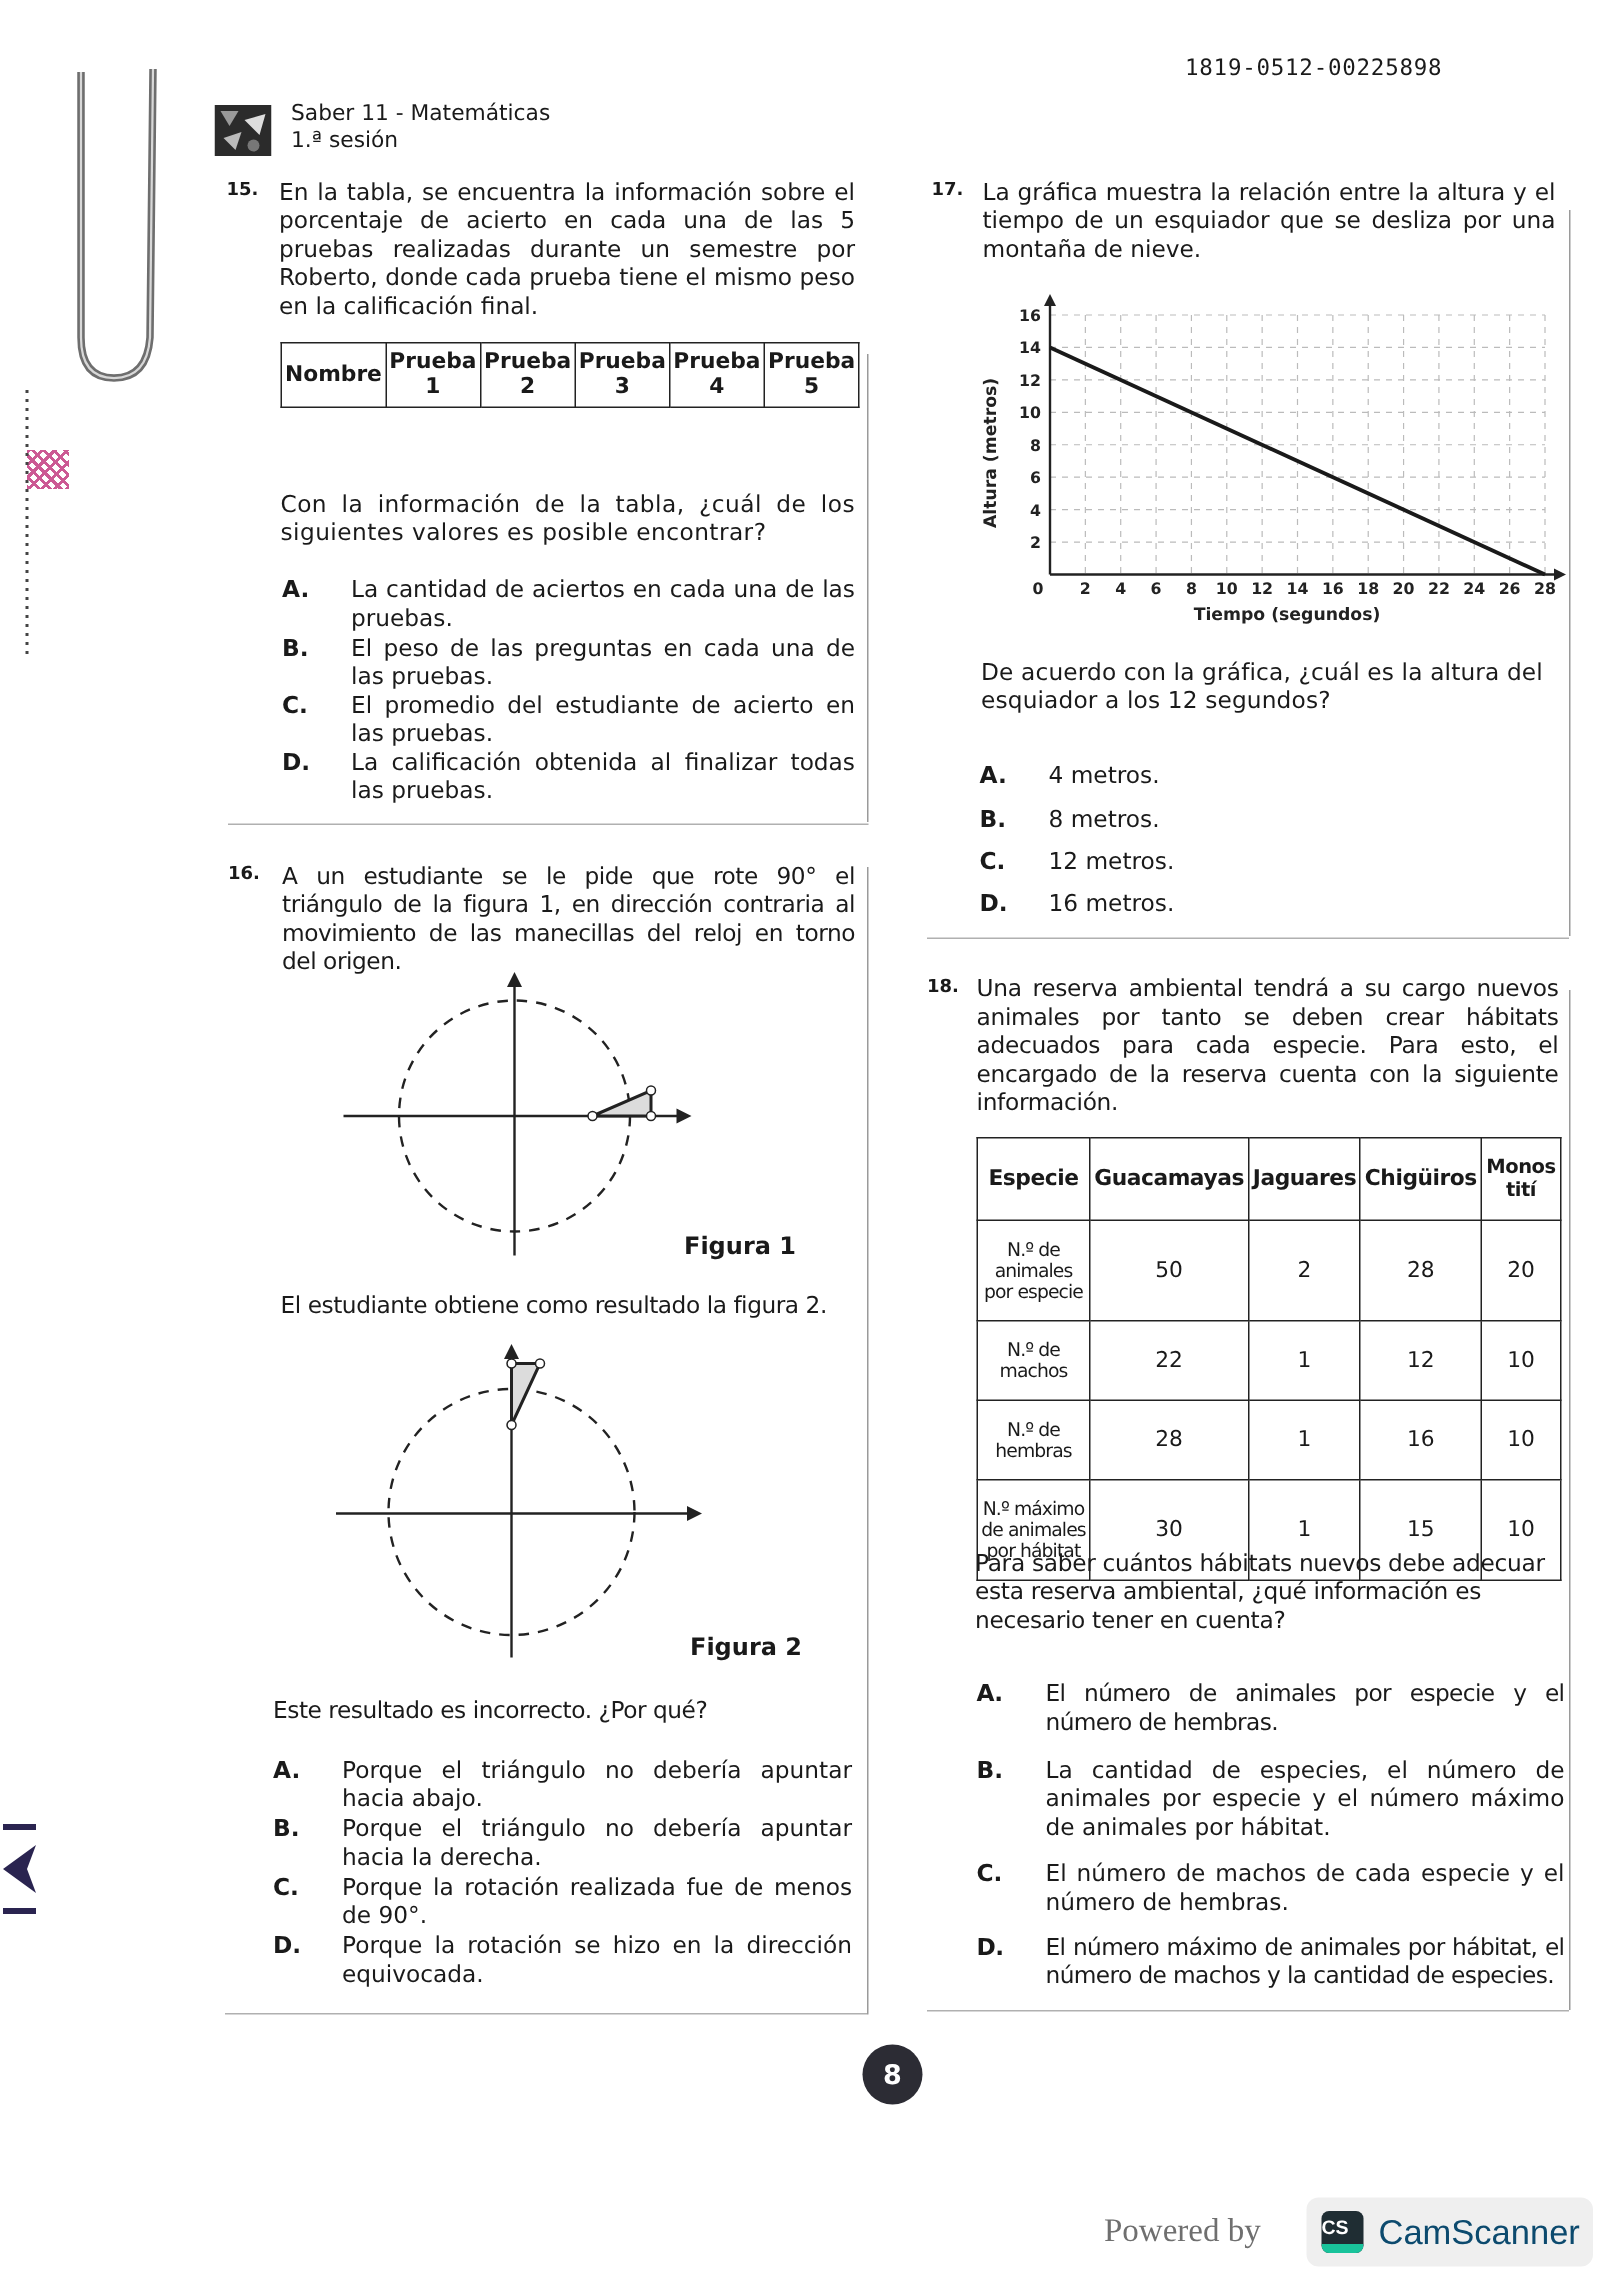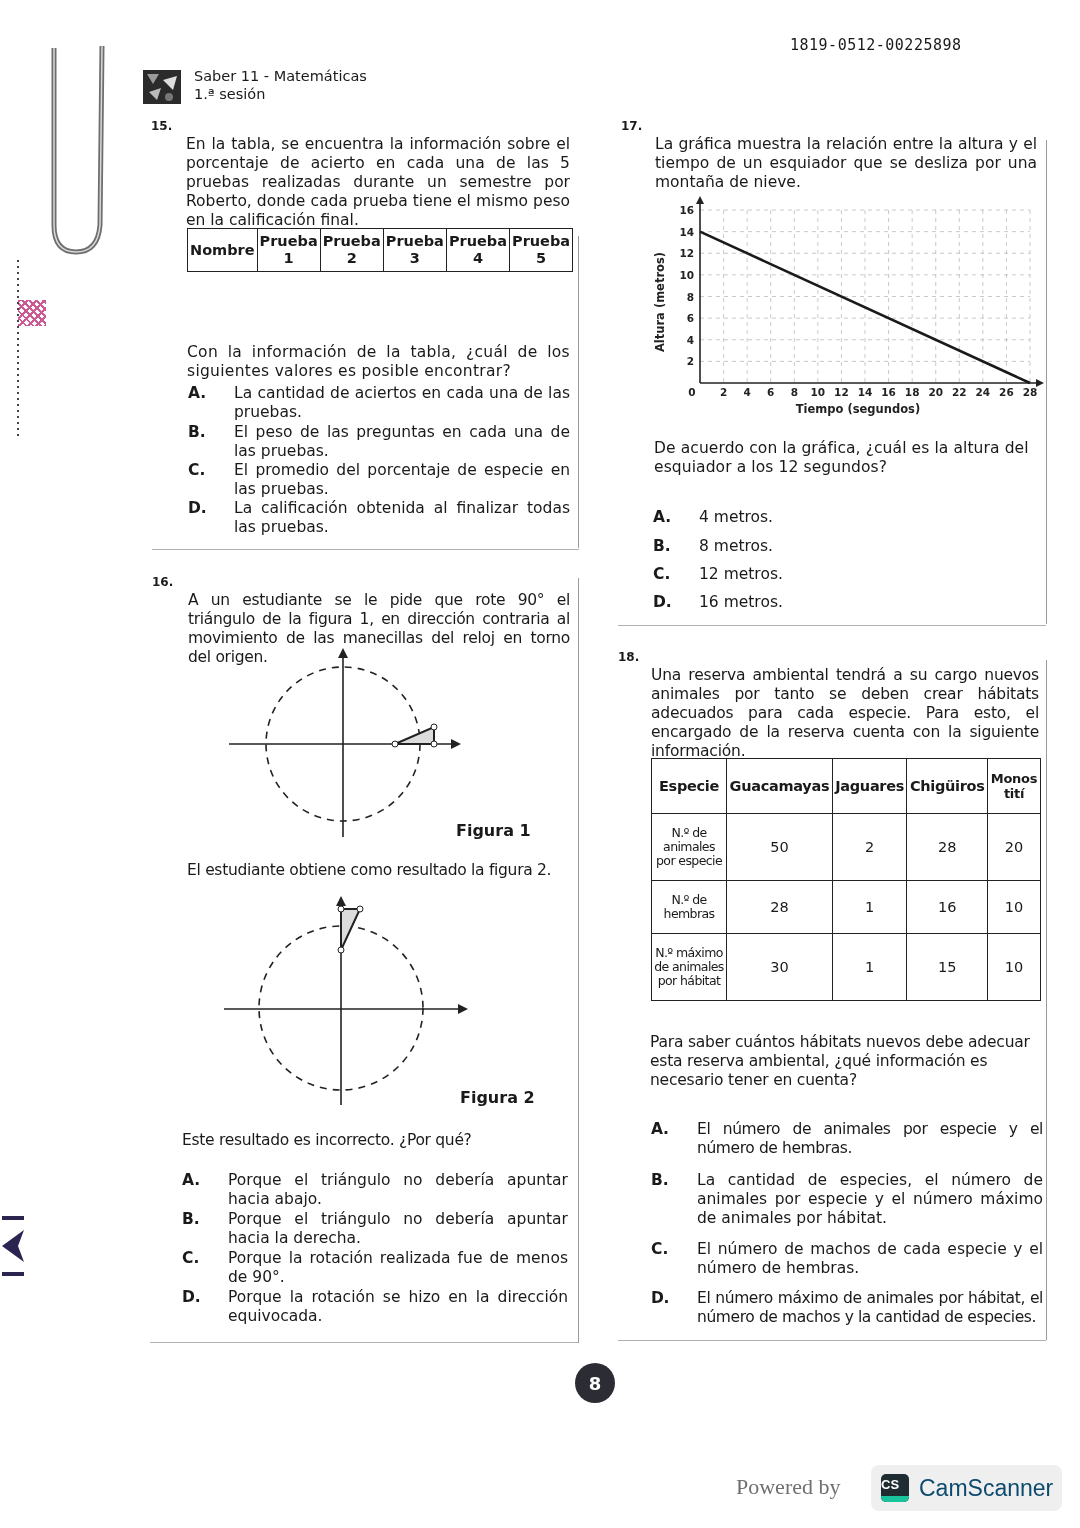--- a/index.html
+++ b/index.html
@@ -4,21 +4,21 @@
 <style>
   html, body { margin: 0; padding: 0; }
   body {
     width: 1080px; height: 1528px; position: relative; overflow: hidden;
     background: #ffffff; color: #1a1a1a;
     font-family: "DejaVu Sans", sans-serif;
   }
   .abs { position: absolute; }
   .txt { font-size: 15.5px; line-height: 19px; }
   .qnum { font-weight: bold; position: absolute; font-size: 12px; }
-  .qbody { text-align: justify; margin-top: 16px; }
+  .qbody { text-align: justify; }
   .opt { position: absolute; display: flex; font-size: 15.5px; line-height: 19px; }
   .opt .letter { width: 46px; flex: none; font-weight: bold; }
   .opt .otext { flex: 1; text-align: justify; }
   .vline { position: absolute; width: 1px; background: #9a9a9a; }
   .hline { position: absolute; height: 1px; background: #b0b0b0; }
   table { border-collapse: collapse; }
   .t15 td, .t15 th { border: 1.5px solid #222; text-align: center; font-size: 14.5px; line-height: 17px; padding: 1px 2px; }
   .t15 th { font-weight: bold; }
   .t18 td, .t18 th { border: 1.5px solid #222; text-align: center; font-size: 14.5px; padding: 12px 2px; }
   .t18 th { font-weight: bold; font-size: 14.5px; letter-spacing: -0.3px; }
@@ -82,21 +82,21 @@
   <div class="opt" style="left:188px;top:384px;width:382px">
     <span class="letter">A.</span>
     <span class="otext">La cantidad de aciertos en cada una de las pruebas.</span>
   </div>
   <div class="opt" style="left:188px;top:423px;width:382px">
     <span class="letter">B.</span>
     <span class="otext">El peso de las preguntas en cada una de las pruebas.</span>
   </div>
   <div class="opt" style="left:188px;top:461px;width:382px">
     <span class="letter">C.</span>
-    <span class="otext">El promedio del porcentaje de especie en las pruebas.</span>
+    <span class="otext">El promedio del estudiante de acierto en las pruebas.</span>
   </div>
   <div class="opt" style="left:188px;top:499px;width:382px">
     <span class="letter">D.</span>
     <span class="otext">La calificación obtenida al finalizar todas las pruebas.</span>
   </div>
 </section>
 
 <section>
   <div class="qnum" style="left:152px;top:575px">16.</div>
   <div class="abs txt qbody" style="left:188px;top:575px;width:382px;letter-spacing:-0.3px">A un estudiante se le pide que rote 90° el triángulo de la figura 1, en dirección contraria al movimiento de las manecillas del reloj en torno del origen.</div>
@@ -248,20 +248,27 @@
       <th style="width:48px;font-size:13px;line-height:15px">Monos tití</th>
     </tr>
     <tr style="height:57px">
       <td class="rowh">N.º de animales por especie</td>
       <td>50</td>
       <td>2</td>
       <td>28</td>
       <td>20</td>
     </tr>
     <tr style="height:42px">
+      <td class="rowh">N.º de machos</td>
+      <td>22</td>
+      <td>1</td>
+      <td>12</td>
+      <td>10</td>
+    </tr>
+    <tr style="height:42px">
       <td class="rowh">N.º de hembras</td>
       <td>28</td>
       <td>1</td>
       <td>16</td>
       <td>10</td>
     </tr>
     <tr style="height:62px">
       <td class="rowh">N.º máximo de animales por hábitat</td>
       <td>30</td>
       <td>1</td>

